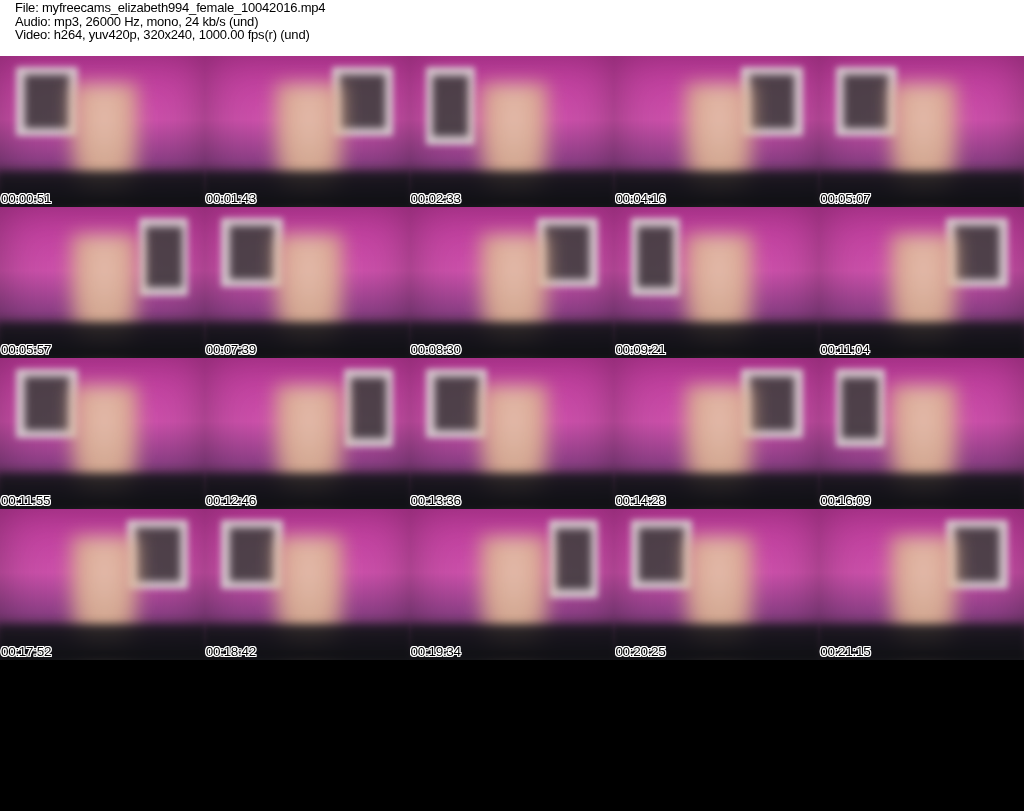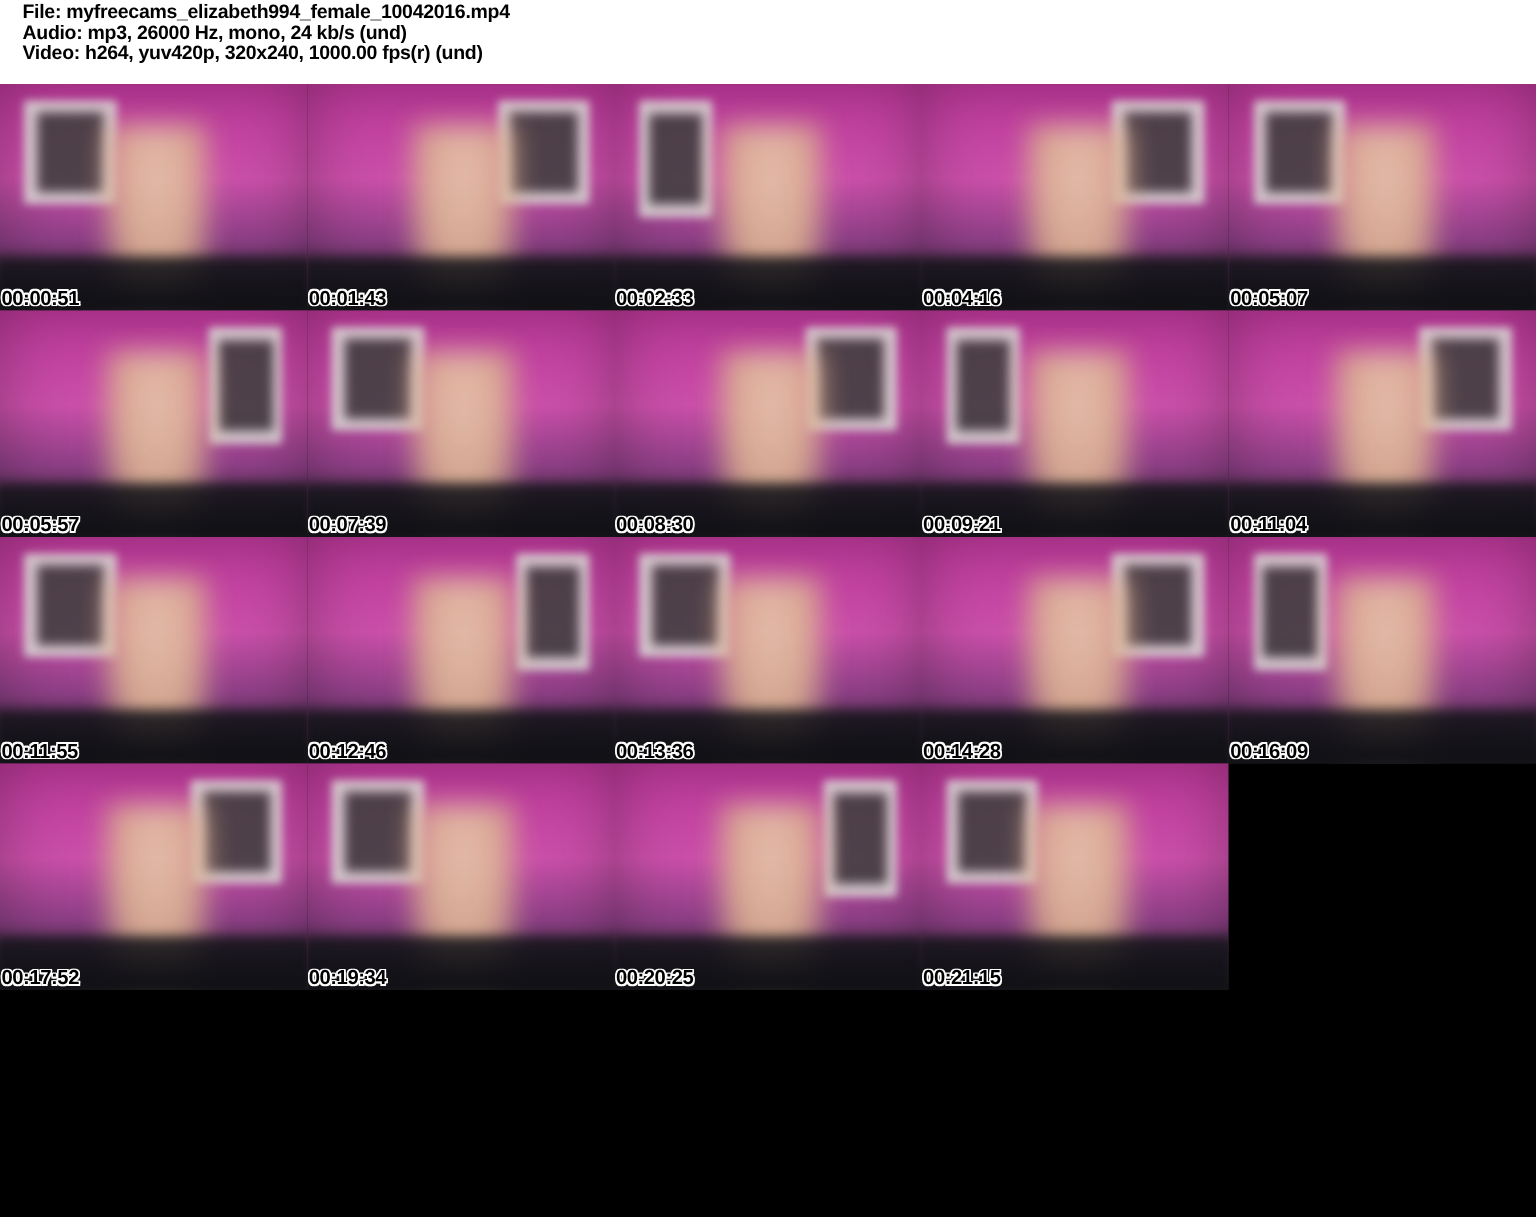--- a/index.html
+++ b/index.html
@@ -18,21 +18,21 @@
   .meta-header {
     width: 1024px;
     height: 56px;
     background: #ffffff;
     color: #000000;
     padding: 1px 0 0 1px;
     box-sizing: border-box;
   }
   .meta-line {
     font-size: 13px;
-    font-weight: bold;
+    font-weight: normal;
     line-height: 13.5px;
     white-space: nowrap;
     letter-spacing: -0.2px;
     padding-left: 14px;
   }
 
   
   .thumb-grid {
     width: 1024px;
     height: 755px;
@@ -98,21 +98,21 @@
     height: 34%;
     background: linear-gradient(180deg, rgba(38,26,48,0.9), #2a1b36);
   }
 
   
   .ts {
     position: absolute;
     left: 1px;
     bottom: 1px;
     font-size: 13.5px;
-    font-weight: bold;
+    font-weight: normal;
     color: #000000;
     letter-spacing: -0.3px;
     text-shadow:
       -1px -1px 0 #ffffff,
        1px -1px 0 #ffffff,
       -1px  1px 0 #ffffff,
        1px  1px 0 #ffffff,
        0   -1px 0 #ffffff,
        0    1px 0 #ffffff,
       -1px  0   0 #ffffff,
@@ -222,20 +222,26 @@
     <div class="thumb">
       <span class="ph ph-frame"></span>
       <span class="ph ph-center"></span>
       <span class="ph ph-pillow"></span>
       <span class="ts">00:17:52</span>
     </div>
     <div class="thumb">
       <span class="ph ph-frame"></span>
       <span class="ph ph-center"></span>
       <span class="ph ph-pillow"></span>
+      <span class="ts">00:18:42</span>
+    </div>
+    <div class="thumb">
+      <span class="ph ph-frame"></span>
+      <span class="ph ph-center"></span>
+      <span class="ph ph-pillow"></span>
       <span class="ts">00:19:34</span>
     </div>
     <div class="thumb">
       <span class="ph ph-frame"></span>
       <span class="ph ph-center"></span>
       <span class="ph ph-pillow"></span>
       <span class="ts">00:20:25</span>
     </div>
     <div class="thumb">
       <span class="ph ph-frame"></span>

